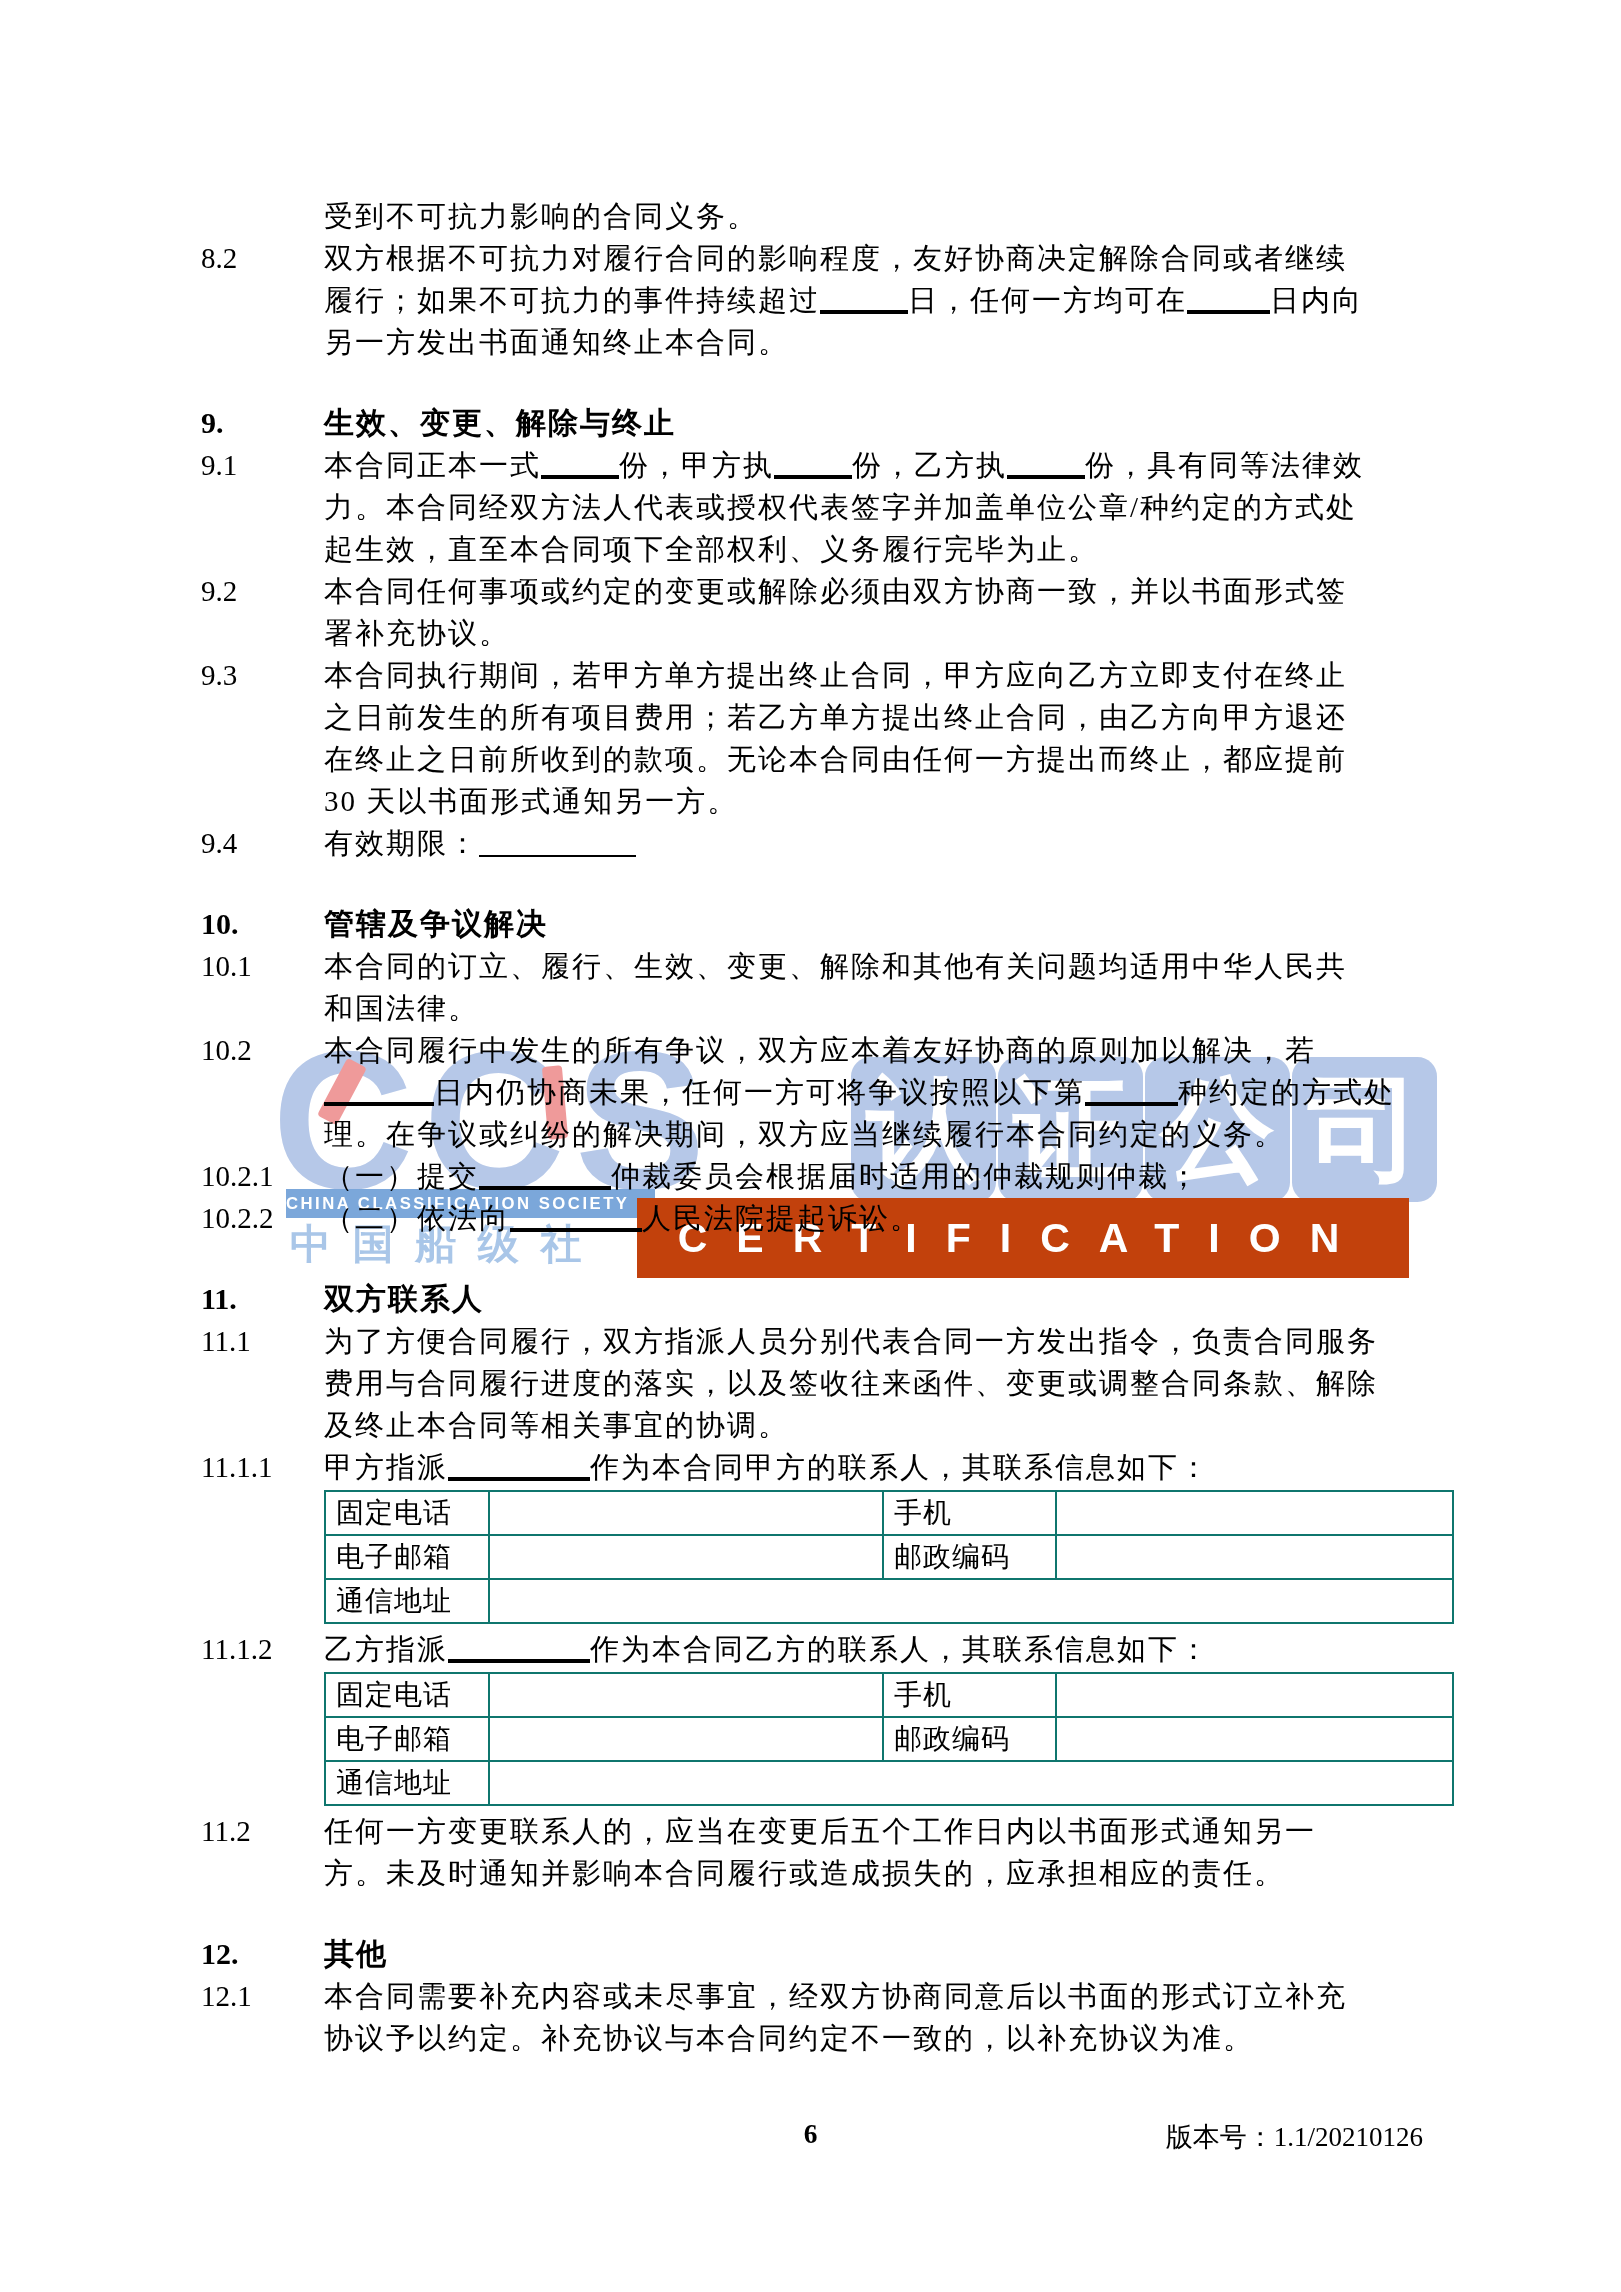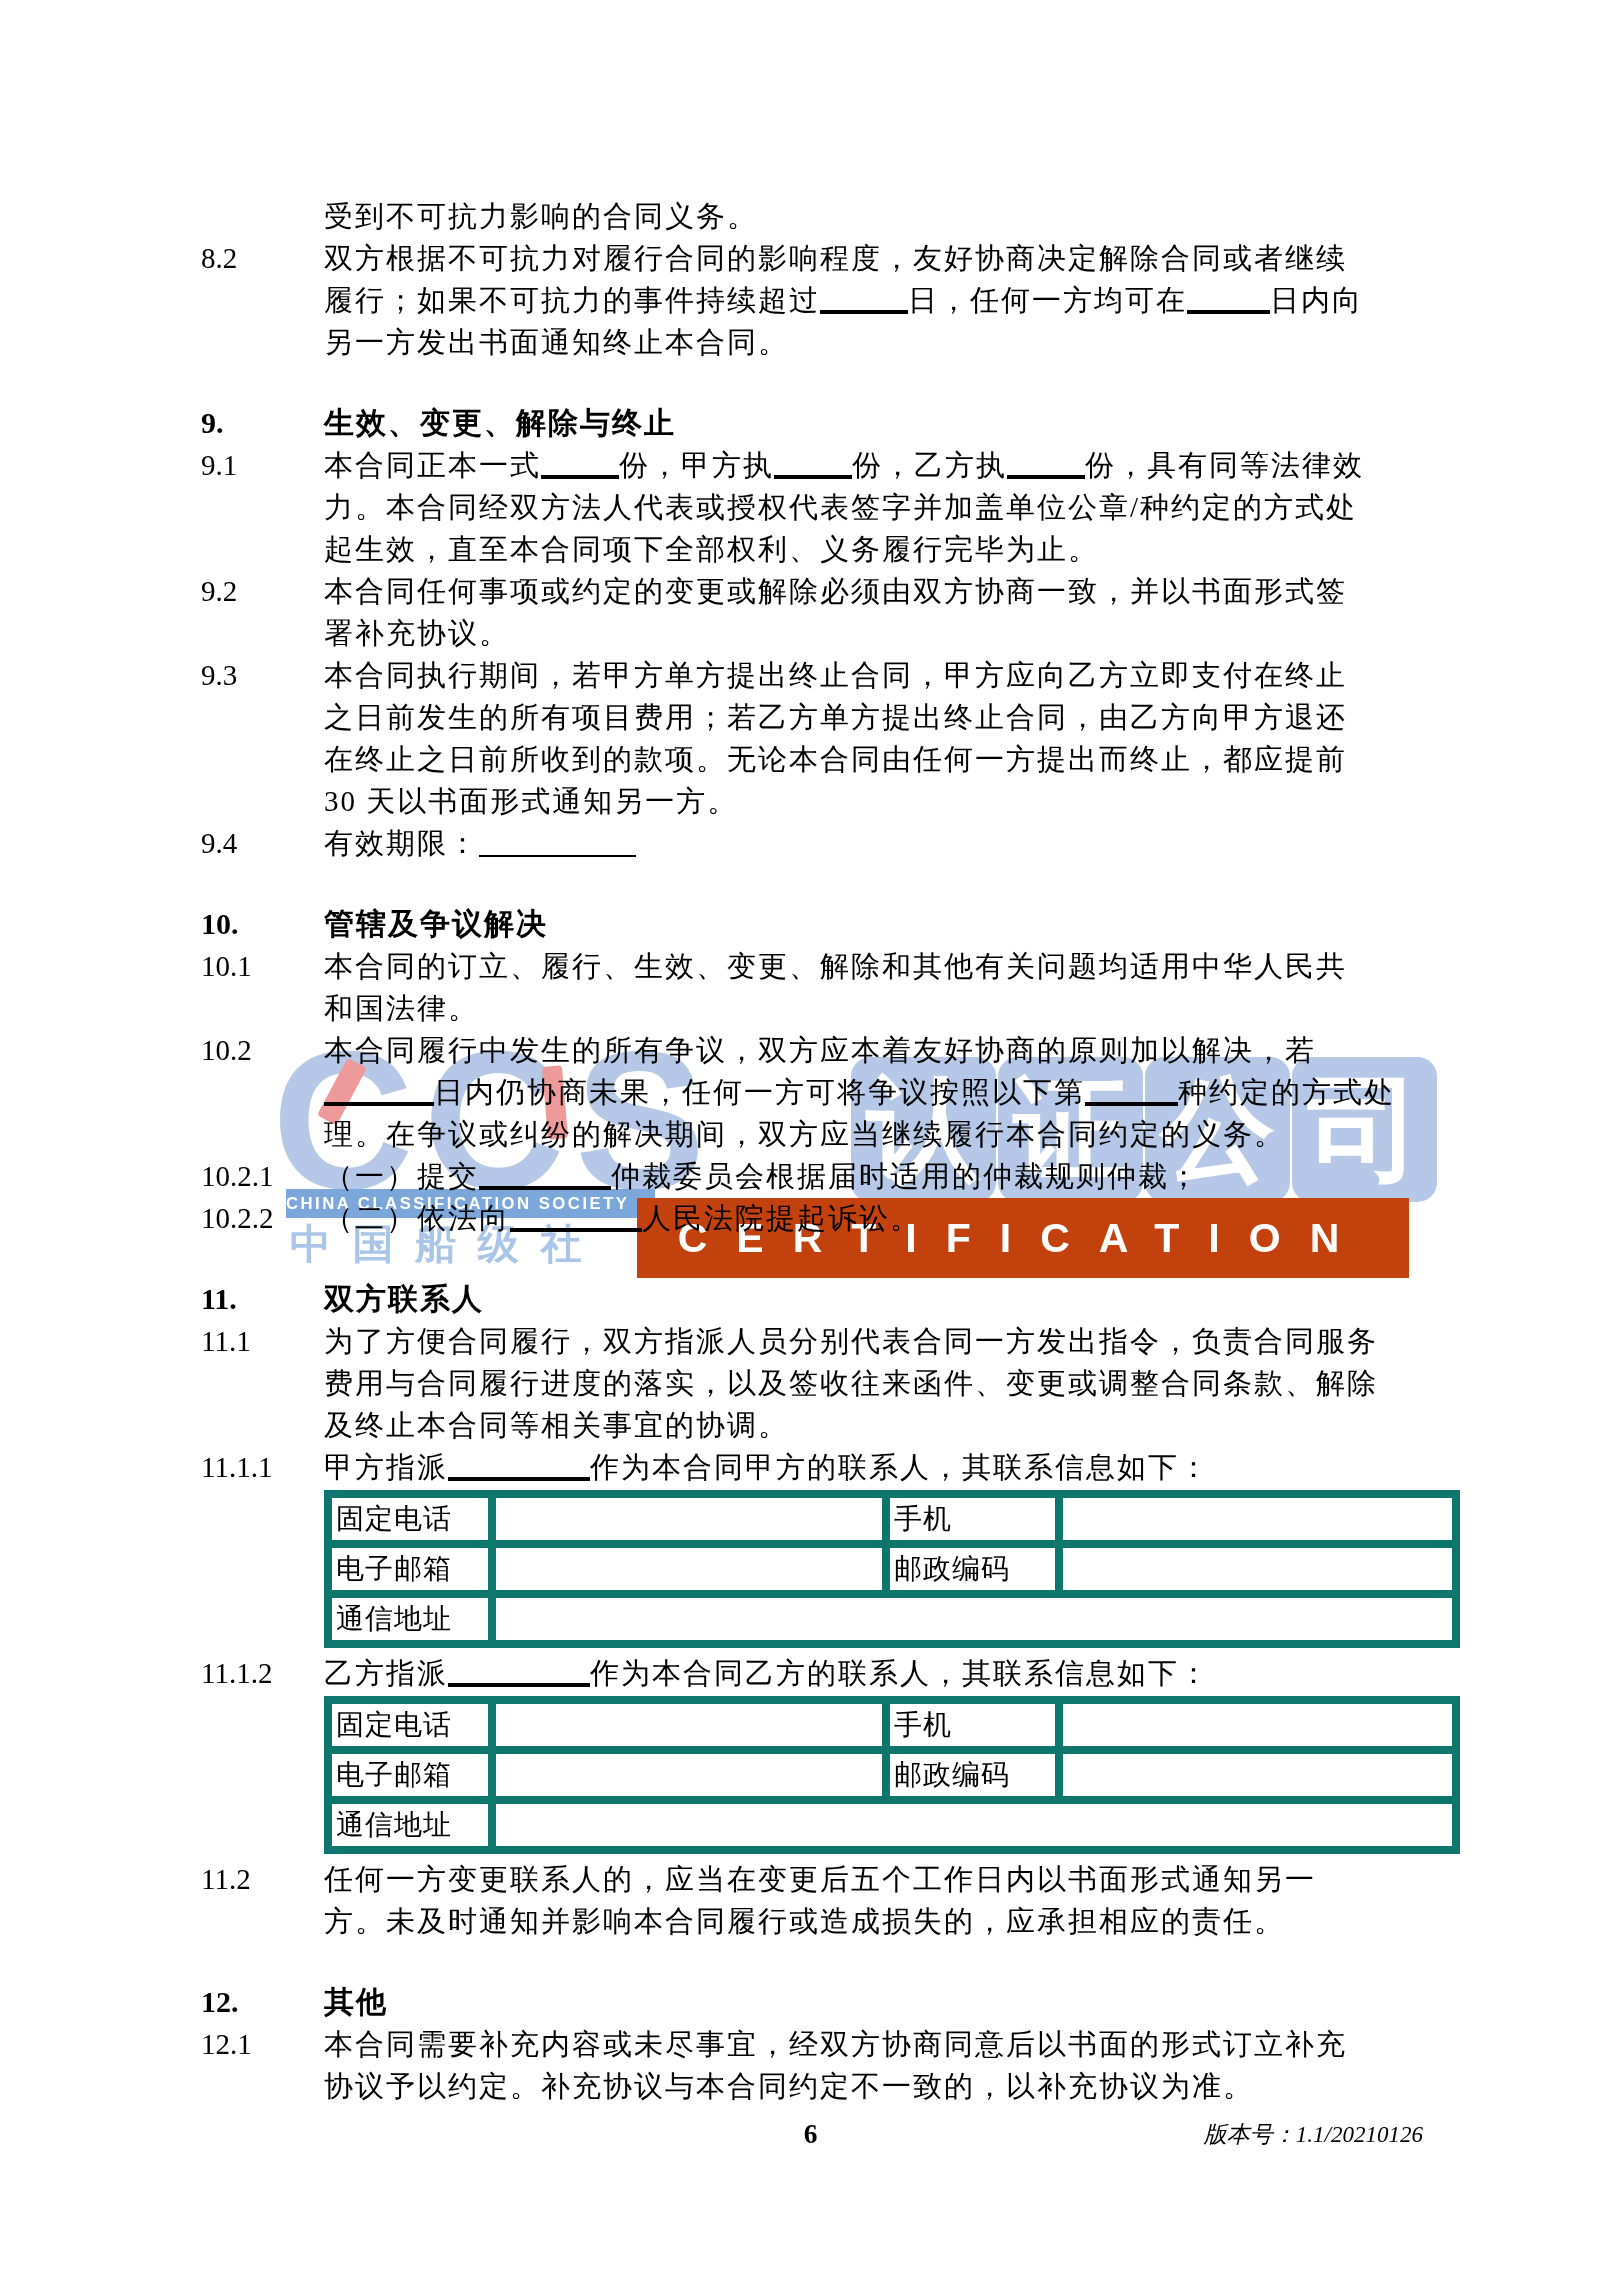--- a/index.html
+++ b/index.html
@@ -74,32 +74,32 @@
   .blank.thin{border-bottom-width:2.9px;}
   .b80{width:78px}.b85{width:83px}.b90{width:88px}.b95{width:93px}
   .b112{width:110px}.b135{width:132px}.b145{width:142px}.b160{width:157px}
   
   .ctable{
     border-collapse:collapse;table-layout:fixed;
     width:1128px;margin:2px 0 3.9px 123px;
     font-size:28px;letter-spacing:1px;
   }
   .ctable td{
-    border:8px solid #0f766e;height:40px;
-    padding:0 4px;vertical-align:middle;white-space:nowrap;overflow:hidden;
+    border:2px solid #0f766e;height:40px;
+    padding:0 10px;vertical-align:middle;white-space:nowrap;overflow:hidden;
   }
   .ctable{border:2.9px solid #000;}
   
   .footer-page{
     position:absolute;z-index:2;left:0;right:0;top:2119px;
     text-align:center;font-size:27.4px;font-weight:bold;
   }
   .footer-version{
     position:absolute;z-index:2;right:198px;top:2119px;
-    font-size:23px;white-space:nowrap;font-style:italic;
+    font-size:27px;white-space:nowrap;
   }
 </style>
 </head>
 <body>
 
 <div class="page">
 
   <div>
     <div class="wm wm-big-latin">CCS</div>
     <div class="wm wm-red-1"></div>

